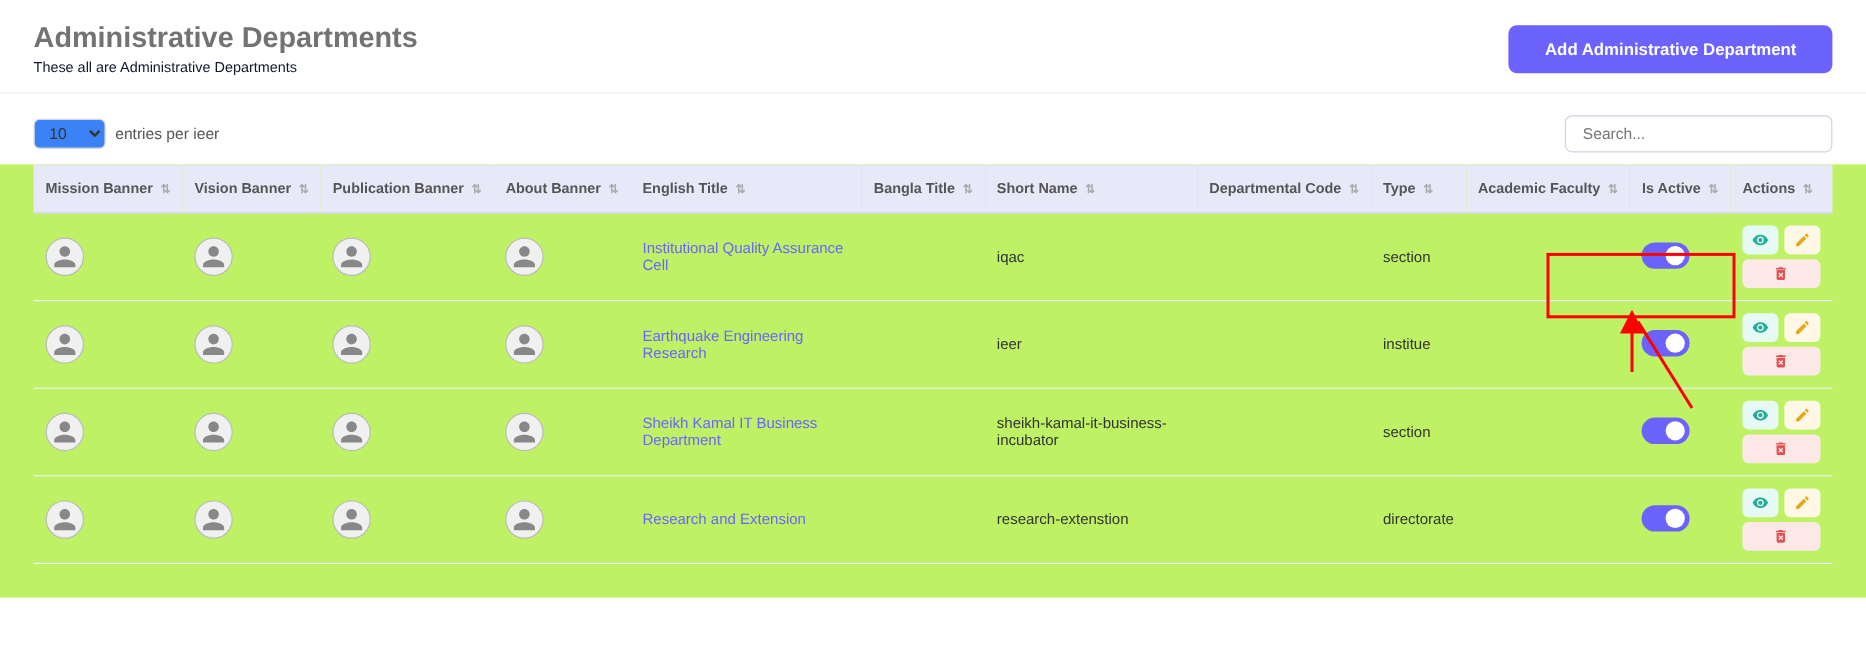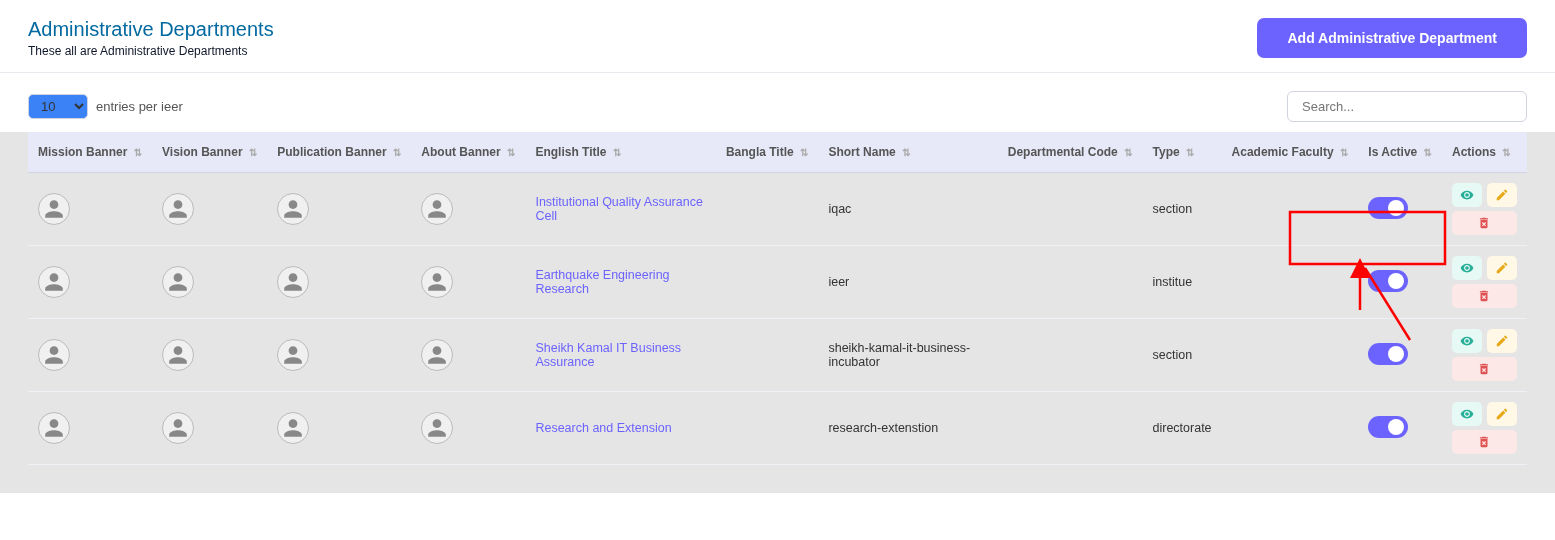--- a/index.html
+++ b/index.html
@@ -2,32 +2,32 @@
 <html><head>
   <meta charset="utf-8">
   <style>
     * { box-sizing: border-box; margin: 0; padding: 0; }
     body { font-family: 'Segoe UI', Arial, sans-serif; background: #f4f6fb; color: #333; font-size: 13px; }
 
     .page-wrapper { background: #fff; min-height: 100vh; }
 
     
     .header { display: flex; justify-content: space-between; align-items: center; padding: 18px 28px 14px 28px; border-bottom: 1.5px solid #e8eaf0; background: #fff; }
-    .header-left h1 { font-size: 20px; font-weight: 400; color: #0369a1; }
+    .header-left h1 { font-size: 24px; font-weight: 700; color: #737373; }
     .header-left p { font-size: 12px; color: #0f172a; margin-top: 3px; }
     .add-btn { background: #6c63ff; color: #fff; border: none; border-radius: 7px; padding: 12px 30px; font-size: 14px; font-weight: 600; cursor: pointer; white-space: nowrap; }
 
     
     .controls { display: flex; justify-content: space-between; align-items: center; padding: 18px 28px 10px 28px; background: #fff; }
     .entries-per-page { display: flex; align-items: center; gap: 8px; font-size: 13px; color: #555; }
     .entries-select { border: 1.5px solid #d0d3e0; border-radius: 5px; padding: 3px 8px; font-size: 13px; color: #333; background: #3b82f6; cursor: pointer; }
-    .search-box { border: 1.5px solid #d0d3e0; border-radius: 6px; padding: 7px 14px; font-size: 13px; color: #888; width: 240px; outline: none; }
-
-    
-    .table-wrapper { padding: 0 28px 28px 28px; background: #e5e5e5; overflow-x: auto; }
+    .search-box { border: 1.5px solid #d0d3e0; border-radius: 6px; padding: 7px 14px; font-size: 13px; color: #888; width: 223px; outline: none; }
+
+    
+    .table-wrapper { padding: 0 28px 28px 28px; background: #bef264; overflow-x: auto; }
     table { width: 100%; border-collapse: collapse; font-size: 12.5px; }
     thead tr { background: #e8e9f8; }
     thead th { padding: 13px 10px; font-weight: 600; color: #555; text-align: left; white-space: nowrap; border-bottom: 1.5px solid #d0d3e0; font-size: 12px; }
     thead th .sort-icon { display: inline-block; margin-left: 3px; color: #aaa; font-size: 10px; }
     tbody tr { border-bottom: 1px solid #f0f1f7; }
     tbody td { padding: 10px 10px; vertical-align: middle; }
 
     
     .avatar-icon { width: 32px; height: 32px; border-radius: 50%; border: 1.5px solid #bbb; display: flex; align-items: center; justify-content: center; background: #f0f0f0; }
     .avatar-icon svg { width: 22px; height: 22px; fill: #888; }
@@ -228,21 +228,21 @@
                 </svg>
               </div>
             </td>
             <td>
               <div class="avatar-icon">
                 <svg viewBox="0 0 24 24" xmlns="http://www.w3.org/2000/svg">
                   <path d="M12 12c2.7 0 4.8-2.1 4.8-4.8S14.7 2.4 12 2.4 7.2 4.5 7.2 7.2 9.3 12 12 12zm0 2.4c-3.2 0-9.6 1.6-9.6 4.8v2.4h19.2v-2.4c0-3.2-6.4-4.8-9.6-4.8z"></path>
                 </svg>
               </div>
             </td>
-            <td><span style="color:#6c63ff;font-weight:500;">Sheikh Kamal IT Business Assurance</span></td>
+            <td><span style="color:#6c63ff;font-weight:500;">Sheikh Kamal IT Business Department</span></td>
             <td></td>
             <td>sheikh-kamal-it-business-incubator</td>
             <td></td>
             <td>section</td>
             <td></td>
             <td><label class="toggle"><span class="toggle-slider"></span></label></td>
             <td>
     <div class="action-btns">
       <div class="action-pair">
         <button class="action-btn btn-view" title="View">

